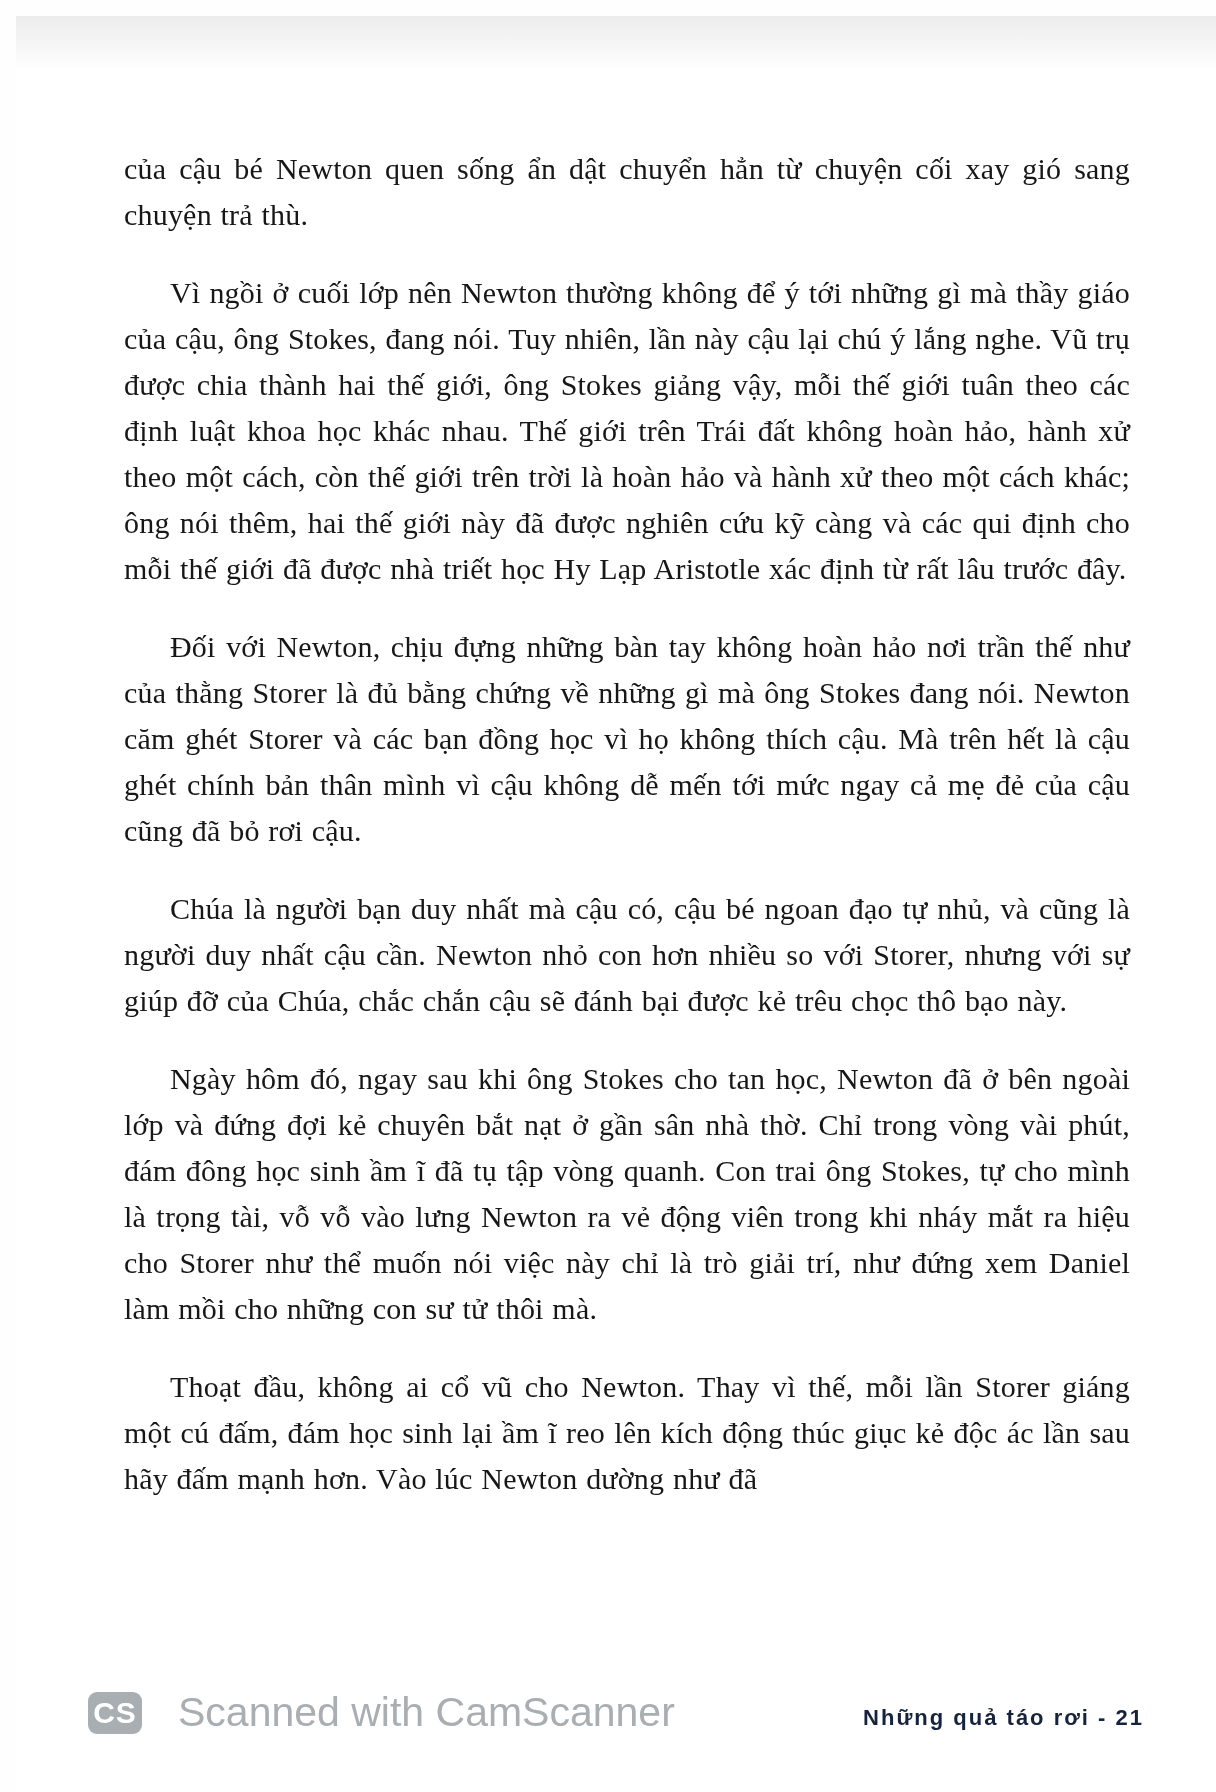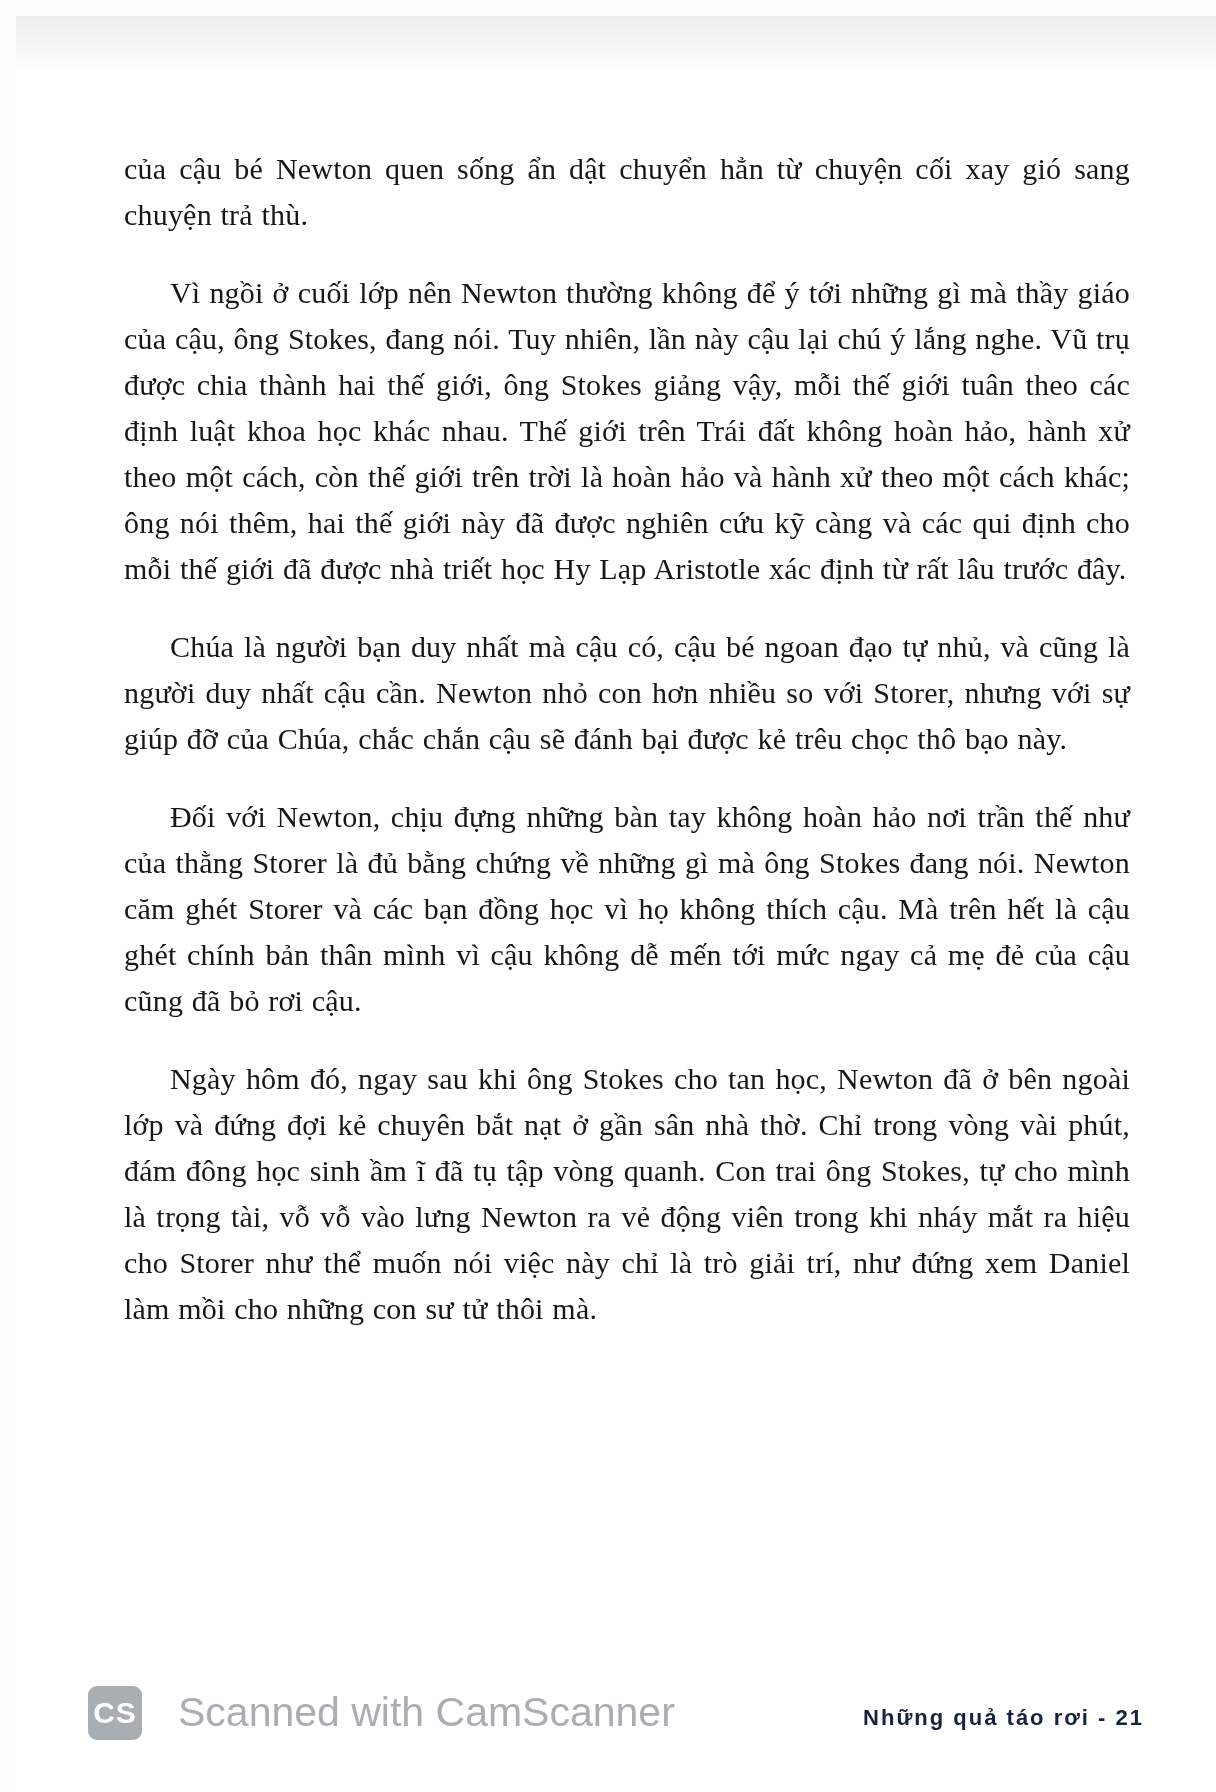--- a/index.html
+++ b/index.html
@@ -42,21 +42,21 @@
     align-items: center;
     justify-content: space-between;
   }
   .camscanner {
     display: flex;
     align-items: center;
     gap: 20px;
   }
   .cs-badge {
     width: 54px;
-    height: 54px;
+    height: 42px;
     background: #a9aeb3;
     border-radius: 9px;
     color: #ffffff;
     font-family: "Liberation Sans", sans-serif;
     font-weight: bold;
     font-size: 30px;
     display: flex;
     align-items: center;
     justify-content: center;
     letter-spacing: 1px;
@@ -77,23 +77,24 @@
   }
 </style>
 </head>
 <body>
 
 <div class="scan-page">
 
   <div class="text-block">
     <p class="no-indent">của cậu bé Newton quen sống ẩn dật chuyển hẳn từ chuyện cối xay gió sang chuyện trả thù.</p>
     <p>Vì ngồi ở cuối lớp nên Newton thường không để ý tới những gì mà thầy giáo của cậu, ông Stokes, đang nói. Tuy nhiên, lần này cậu lại chú ý lắng nghe. Vũ trụ được chia thành hai thế giới, ông Stokes giảng vậy, mỗi thế giới tuân theo các định luật khoa học khác nhau. Thế giới trên Trái đất không hoàn hảo, hành xử theo một cách, còn thế giới trên trời là hoàn hảo và hành xử theo một cách khác; ông nói thêm, hai thế giới này đã được nghiên cứu kỹ càng và các qui định cho mỗi thế giới đã được nhà triết học Hy Lạp Aristotle xác định từ rất lâu trước đây.</p>
+    <p>Đối với Newton, chịu đựng những bàn tay không hoàn hảo nơi trần thế như của thằng Storer là đủ bằng chứng về những gì mà ông Stokes đang nói. Newton căm ghét Storer và các bạn đồng học vì họ không thích cậu. Mà trên hết là cậu ghét chính bản thân mình vì cậu không dễ mến tới mức ngay cả mẹ đẻ của cậu cũng đã bỏ rơi cậu.</p>
     <p>Chúa là người bạn duy nhất mà cậu có, cậu bé ngoan đạo tự nhủ, và cũng là người duy nhất cậu cần. Newton nhỏ con hơn nhiều so với Storer, nhưng với sự giúp đỡ của Chúa, chắc chắn cậu sẽ đánh bại được kẻ trêu chọc thô bạo này.</p>
-    <p>Đối với Newton, chịu đựng những bàn tay không hoàn hảo nơi trần thế như của thằng Storer là đủ bằng chứng về những gì mà ông Stokes đang nói. Newton căm ghét Storer và các bạn đồng học vì họ không thích cậu. Mà trên hết là cậu ghét chính bản thân mình vì cậu không dễ mến tới mức ngay cả mẹ đẻ của cậu cũng đã bỏ rơi cậu.</p>
     <p>Ngày hôm đó, ngay sau khi ông Stokes cho tan học, Newton đã ở bên ngoài lớp và đứng đợi kẻ chuyên bắt nạt ở gần sân nhà thờ. Chỉ trong vòng vài phút, đám đông học sinh ầm ĩ đã tụ tập vòng quanh. Con trai ông Stokes, tự cho mình là trọng tài, vỗ vỗ vào lưng Newton ra vẻ động viên trong khi nháy mắt ra hiệu cho Storer như thể muốn nói việc này chỉ là trò giải trí, như đứng xem Daniel làm mồi cho những con sư tử thôi mà.</p>
+    <p>Thoạt đầu, không ai cổ vũ cho Newton. Thay vì thế, mỗi lần Storer giáng một cú đấm, đám học sinh lại ầm ĩ reo lên kích động thúc giục kẻ độc ác lần sau hãy đấm mạnh hơn. Vào lúc Newton dường như đã</p>
   </div>
 
   <div class="footer-bar">
     <div class="camscanner">
       <div class="cs-badge">CS</div>
       <div class="cs-text">Scanned with CamScanner</div>
     </div>
     <div class="book-footer">Những quả táo rơi - 21</div>
   </div>
 

